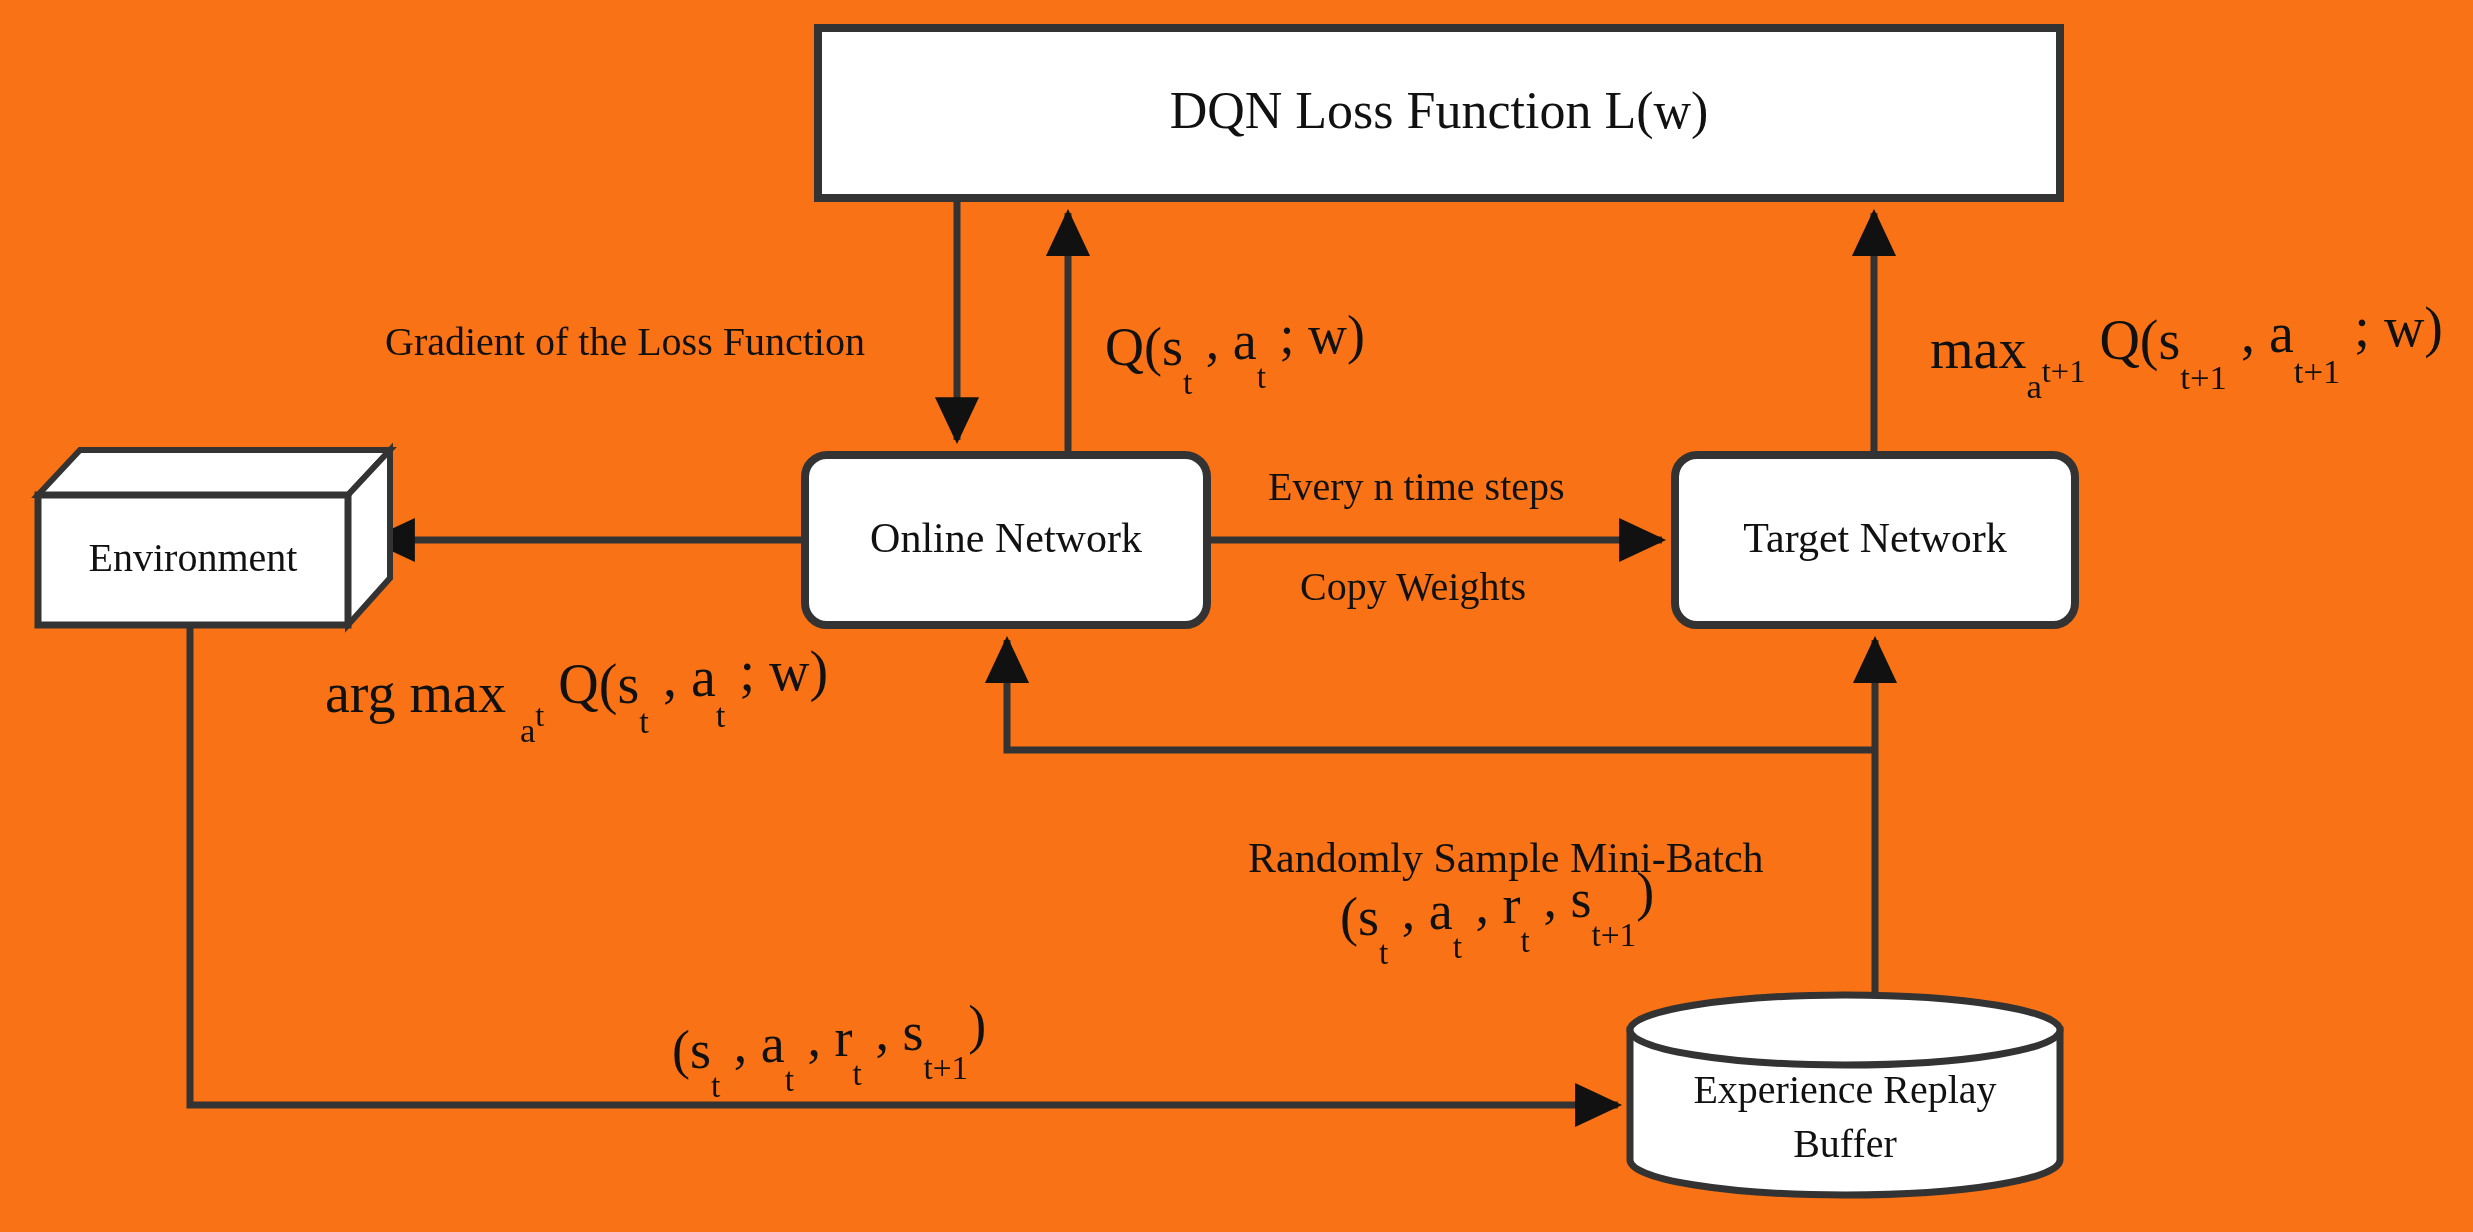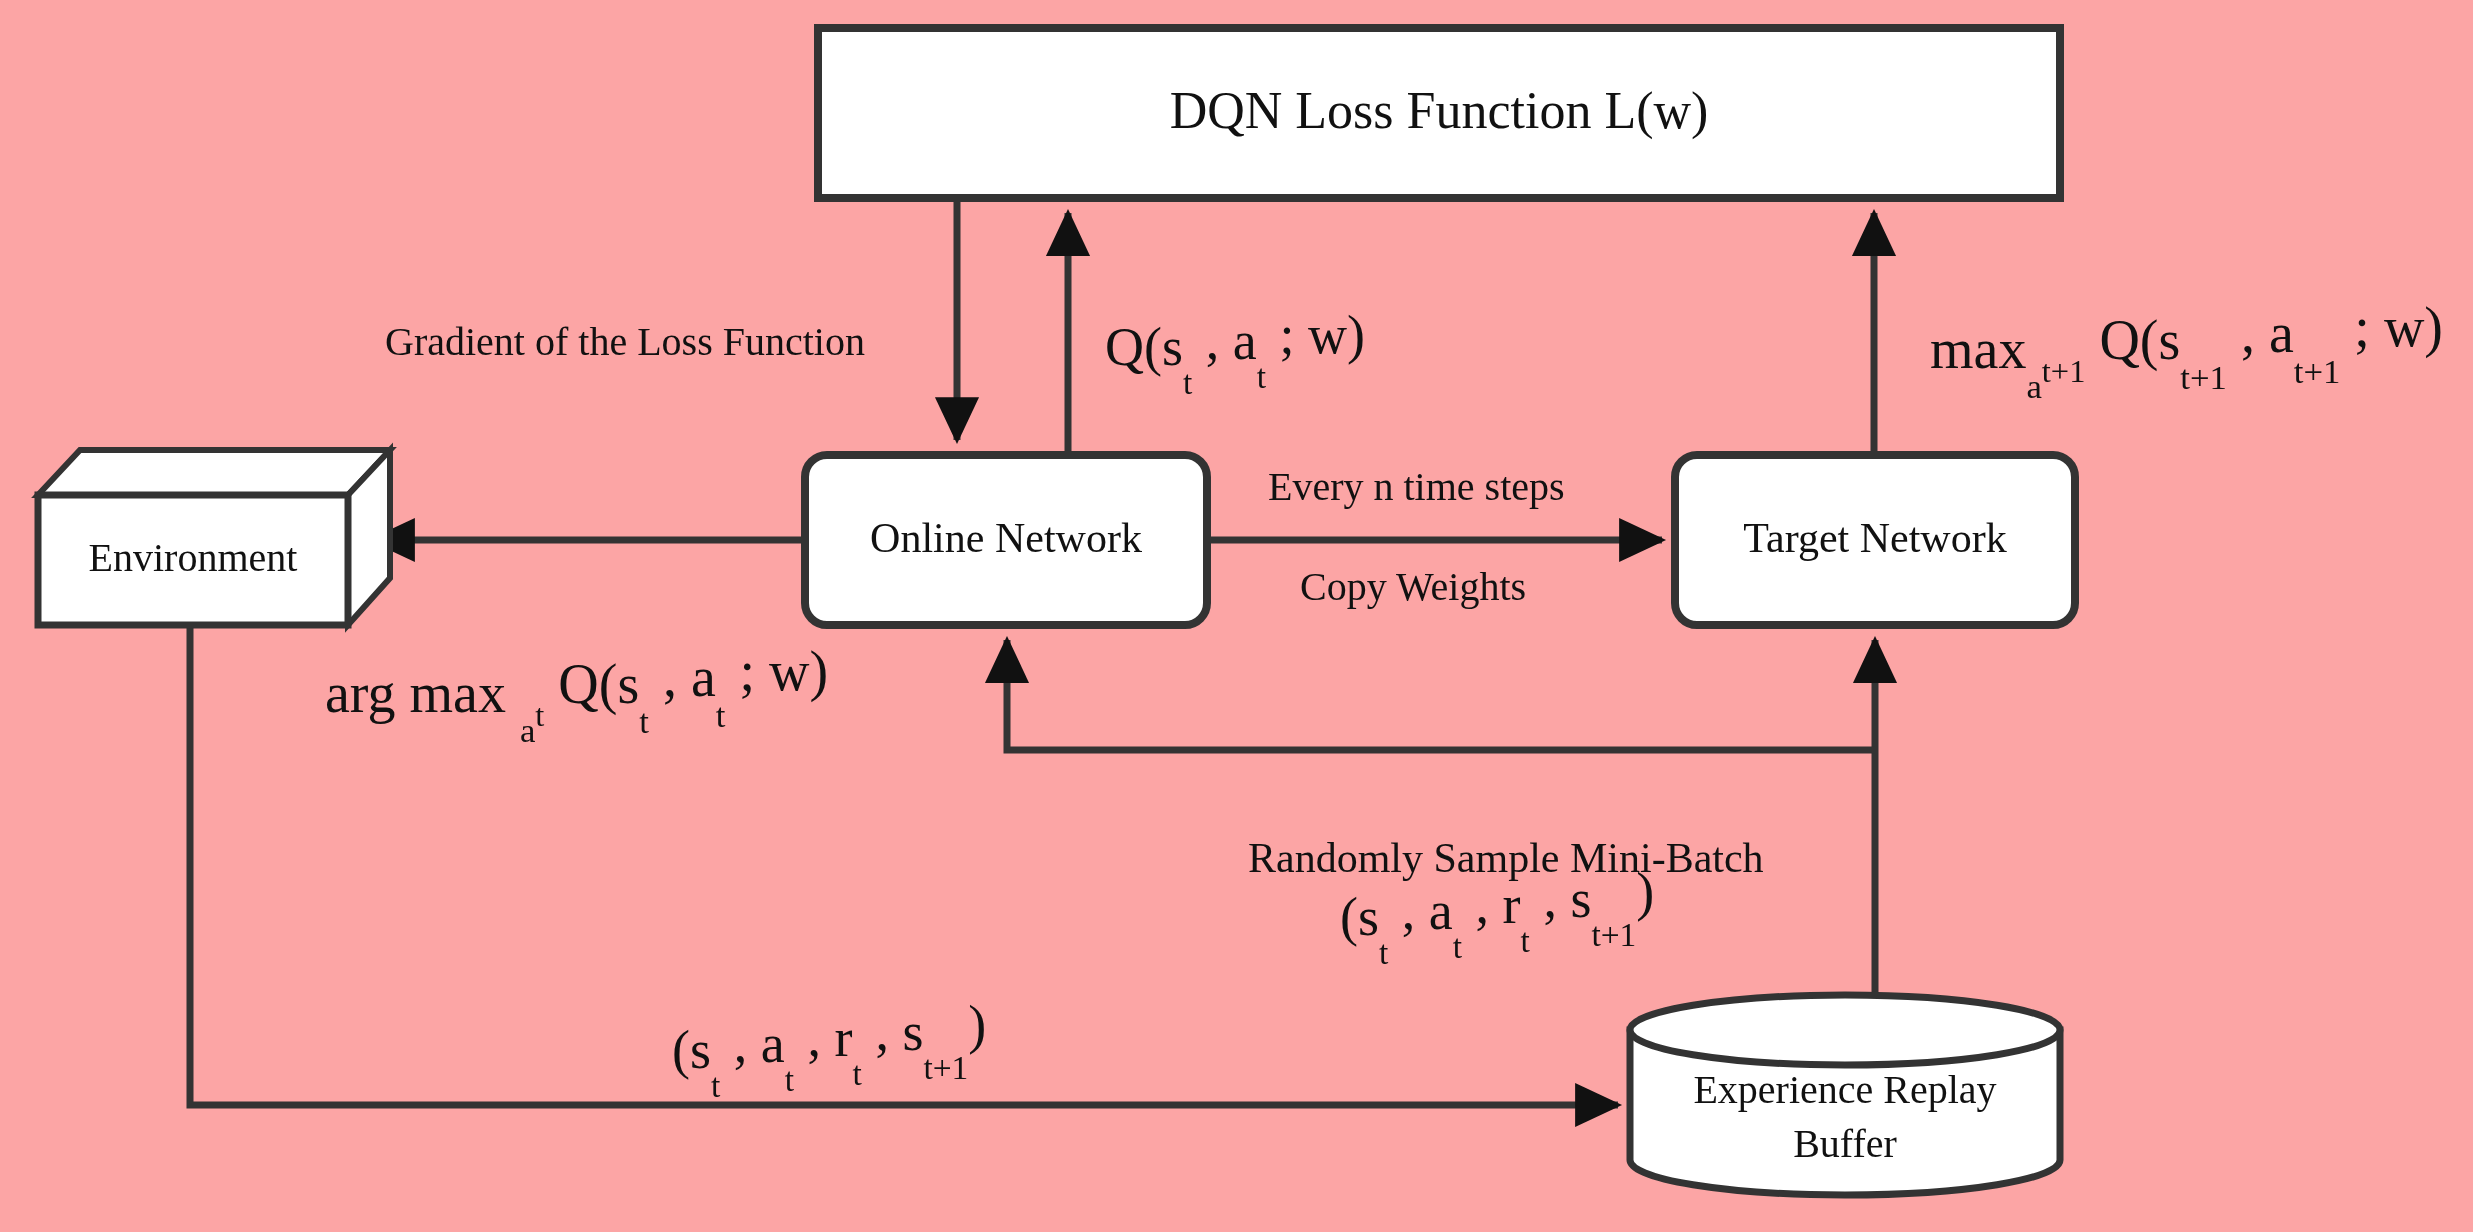--- a/index.html
+++ b/index.html
@@ -8,21 +8,21 @@
     padding: 0;
     background: #ffffff;
   }
   body {
     font-family: "Liberation Serif", "DejaVu Serif", serif;
   }
   #stage {
     position: relative;
     width: 2473px;
     height: 1232px;
-    background: #fca5a5;
+    background: #f97316;
     overflow: hidden;
   }
   #diagram-svg {
     position: absolute;
     left: 0;
     top: 0;
     width: 2473px;
     height: 1232px;
   }
   .node-text {

